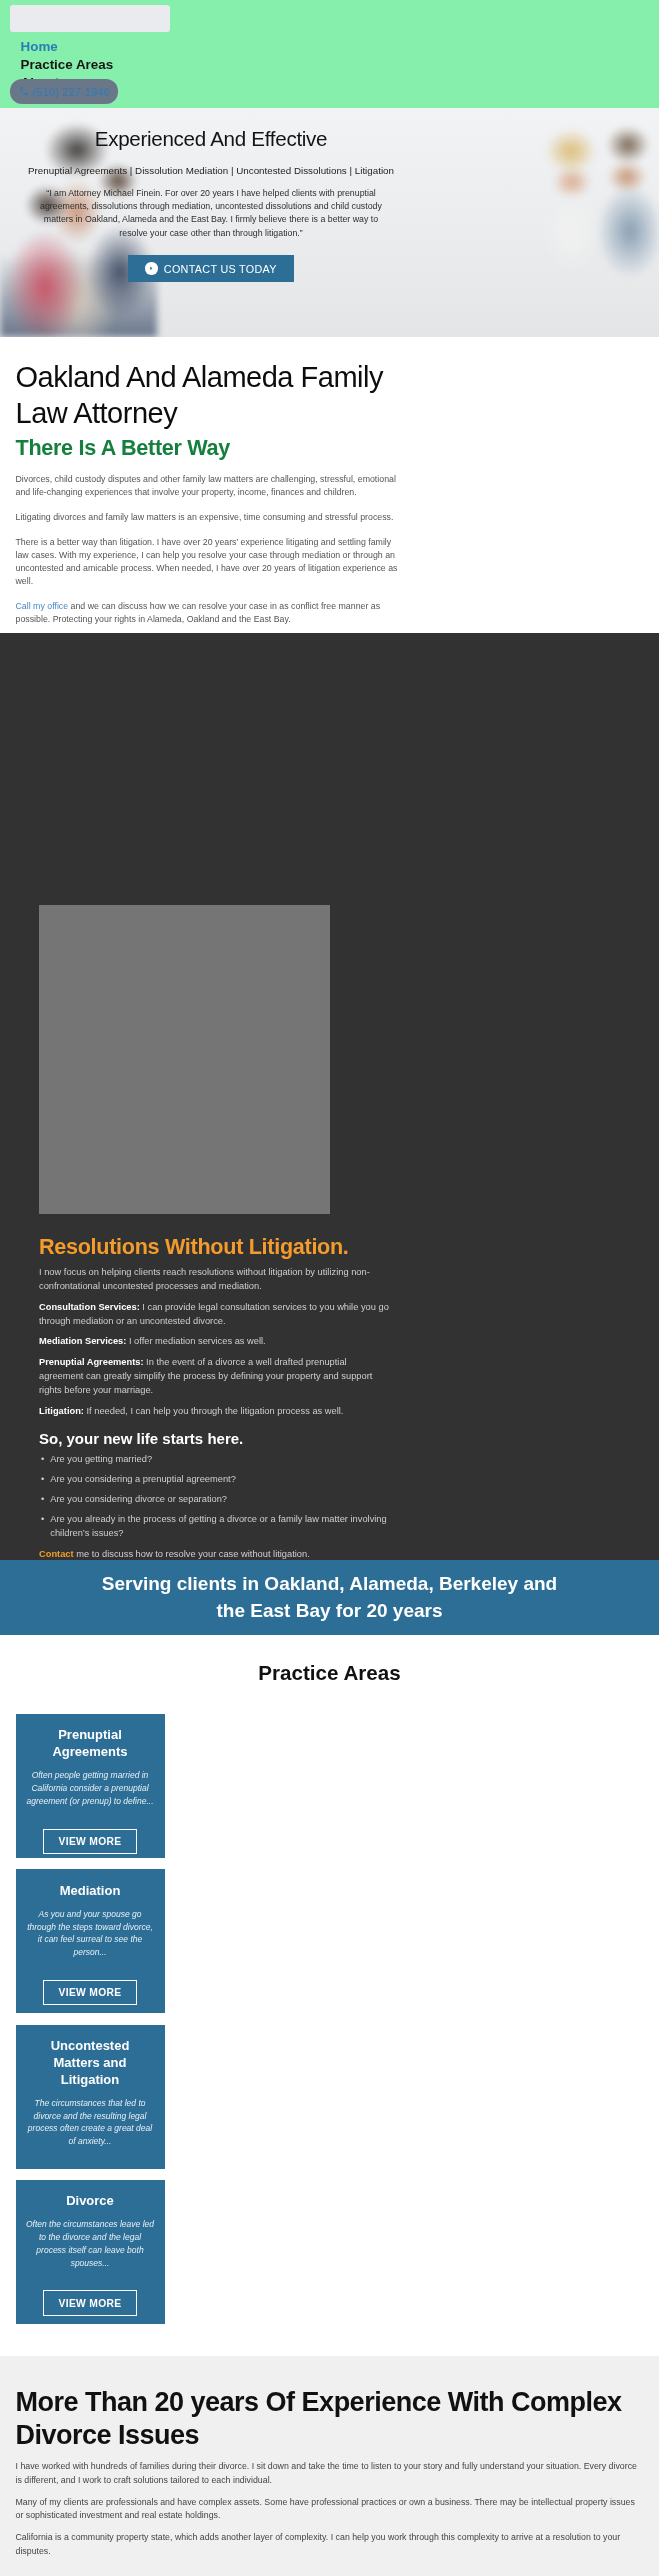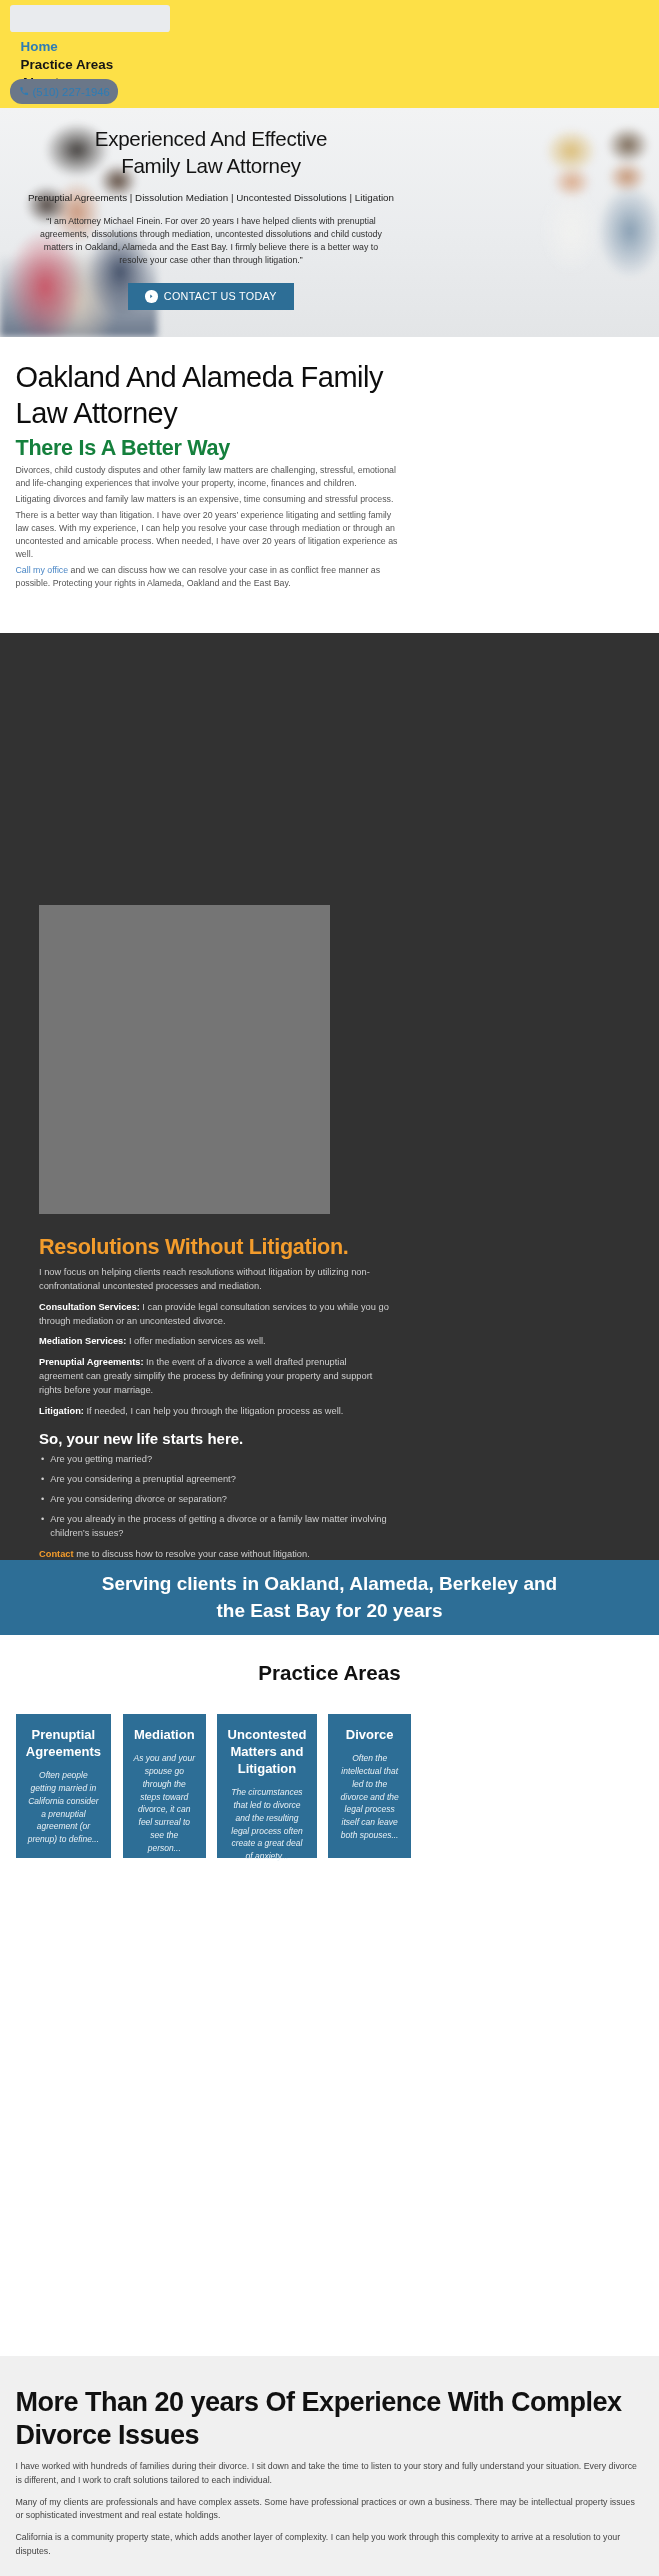--- a/index.html
+++ b/index.html
@@ -1,20 +1,20 @@
 <!DOCTYPE html>
 <html style="font-size:8.2px"><head>
 <meta charset="utf-8">
 <style>
   * { box-sizing: border-box; margin: 0; padding: 0; }
   html,body { width:659px; background:#fff; font-family:"Liberation Sans", sans-serif; }
   .page { width:659px; height:3882px; overflow:hidden; position:relative; background:#fff; }
 
   
-  .header { height:108px; background:#fde047; padding:5.2px 0 0 10.3px; position:relative; }
+  .header { height:108px; background:#86efac; padding:5.2px 0 0 10.3px; position:relative; }
   .logo-ph { width:160px; height:27px; background:#e9ebee; border-radius:3.1px; }
   .nav { margin:6.2px 0 0 10.3px; }
   .nav a { display:block; font-size:13.4px; font-weight:bold; color:#161616; text-decoration:none; line-height:1.32; }
   .nav a.active { color:#2d7cb5; }
   .phone-btn { position:absolute; left:10.3px; top:79px; width:108px; height:25px; background:#6a7789; border-radius:12px;
     display:flex; align-items:center; justify-content:center; gap:3.6px; color:#2d7cb5; font-size:11.3px; cursor:pointer; }
   .phone-btn svg { width:10.3px; height:10.3px; fill:#2d7cb5; }
 
   
   .hero { height:229px; background:linear-gradient(180deg,#f2f3f4 0%,#eaecee 55%,#e3e5e7 100%); position:relative; overflow:hidden; }
@@ -42,21 +42,21 @@
   .hero-quote { margin:11.3px auto 0; width:361px; font-size:8.8px; color:#2e2e2e; line-height:1.5; }
   .cta-btn { margin-top:15.5px; display:inline-flex; align-items:center; gap:6.2px; background:#2d6e96; color:#fff;
     border:none; padding:7.2px 17.5px; font-size:10.8px; letter-spacing:0.3px; cursor:pointer; font-family:inherit; }
   .cta-circle { width:12.4px; height:12.4px; border-radius:50%; background:#fff; display:inline-flex; align-items:center; justify-content:center; }
   .cta-circle svg { width:6.7px; height:6.7px; fill:#2d6e96; }
 
   
   .intro { height:296px; padding:21.6px 0 0 15.5px; background:#fff; overflow:hidden; }
   .intro h1 { font-size:29px; font-weight:normal; color:#0d0d0d; line-height:1.25; letter-spacing:-0.5px; }
   .intro h2 { margin-top:4.1px; font-size:21.6px; font-weight:bold; color:#15803d; letter-spacing:-0.3px; }
-  .intro p { margin-top:3px; width:384px; font-size:8.8px; color:#555; line-height:1.48; }
+  .intro p { margin-top:12px; width:384px; font-size:8.8px; color:#555; line-height:1.48; }
   .intro a { color:#4a86c5; text-decoration:none; }
 
   
   .dark { height:927px; background:#323232; padding:272px 0 0 39px; overflow:hidden; }
   .content-ph { width:291px; height:309px; background:#757575; }
   .dark h2 { margin-top:19.6px; font-size:21.6px; font-weight:bold; color:#f39c2c; letter-spacing:-0.3px; }
   .dark p, .dark li { width:353px; font-size:9.3px; color:#cfcfcf; line-height:1.5; }
   .dark p { margin-top:6.7px; }
   .dark b { color:#fff; }
   .dark h3 { margin-top:11.3px; font-size:15px; font-weight:bold; color:#fff; }
@@ -65,21 +65,21 @@
   .dark li::before { content:"•"; position:absolute; left:2.1px; color:#cfcfcf; }
   .dark .contact-link { color:#f39c2c; font-weight:bold; text-decoration:none; }
 
   
   .banner { height:75px; background:#2d6e96; display:flex; align-items:center; justify-content:center; }
   .banner div { width:464px; text-align:center; font-size:19px; font-weight:bold; color:#fff; line-height:1.4; }
 
   
   .practice { height:721px; background:#fff; padding-top:26px; overflow:hidden; }
   .practice > h2 { text-align:center; font-size:20.6px; font-weight:bold; color:#111; }
-  .cards { margin:29px 0 0 15.5px; width:149px; display:flex; flex-direction:row; gap:11.3px;border-radius:6px; }
+  .cards { margin:29px 0 0 15.5px; width:149px; display:flex; flex-direction:column; gap:11.3px;border-radius:6px; }
   .card { height:144px; background:#2d6e96; padding:13.4px 10.3px 0; text-align:center; color:#fff; }
   .card h3 { font-size:13px; font-weight:bold; line-height:1.3; }
   .card p { margin-top:8.2px; font-size:8.5px; line-height:1.5; color:#e8f0f5;font-style:italic; }
   .card .view-btn { margin-top:21px; display:inline-block; border:1px solid #fff; background:transparent; color:#fff;
     font-size:10.3px; font-weight:bold; letter-spacing:0.3px; padding:6.2px 14.4px; cursor:pointer; font-family:inherit; }
 
   
   .experience { height:223px; background:#f0f0f0; padding:30px 15.5px 0; overflow:hidden; }
   .experience h2 { font-size:27px; font-weight:bold; color:#111; line-height:1.22; letter-spacing:-0.5px; width:608px; }
   .experience p { margin-top:8.2px; width:629px; font-size:8.8px; color:#444; line-height:1.55; }
@@ -104,21 +104,20 @@
       <span>(510) 227-1946</span>
     </div>
   </header>
 
   <section class="hero">
     <div class="hero-photo-left"></div>
     <div class="hero-photo-right"></div>
     <div class="hero-content">
       <div class="hero-title">
         <div>Experienced And Effective</div>
-        <div>Family Law Attorney</div>
       </div>
       <div class="hero-sub">Prenuptial Agreements | Dissolution Mediation | Uncontested Dissolutions | Litigation</div>
       <div class="hero-quote">“I am Attorney Michael Finein. For over 20 years I have helped clients with prenuptial agreements, dissolutions through mediation, uncontested dissolutions and child custody matters in Oakland, Alameda and the East Bay. I firmly believe there is a better way to resolve your case other than through litigation.”</div>
       <button class="cta-btn">
         <span class="cta-circle">
           <svg viewBox="0 0 24 24">
               <path d="M8 5l8 7-8 7V5z"></path>
             </svg>
         </span>
         <span>CONTACT US TODAY</span>
@@ -173,21 +172,21 @@
         <p>As you and your spouse go through the steps toward divorce, it can feel surreal to see the person...</p>
         <button class="view-btn">VIEW MORE</button>
       </div>
       <div class="card">
         <h3>Uncontested Matters and Litigation</h3>
         <p>The circumstances that led to divorce and the resulting legal process often create a great deal of anxiety...</p>
         <button class="view-btn">VIEW MORE</button>
       </div>
       <div class="card">
         <h3>Divorce</h3>
-        <p>Often the intellectual that led to the divorce and the legal process itself can leave both spouses...</p>
+        <p>Often the circumstances leave led to the divorce and the legal process itself can leave both spouses...</p>
         <button class="view-btn">VIEW MORE</button>
       </div>
     </div>
   </section>
 
   <section class="experience">
     <h2>More Than 20 years Of Experience With Complex Divorce Issues</h2>
     <p>I have worked with hundreds of families during their divorce. I sit down and take the time to listen to your story and fully understand your situation. Every divorce is different, and I work to craft solutions tailored to each individual.</p>
     <p>Many of my clients are professionals and have complex assets. Some have professional practices or own a business. There may be intellectual property issues or sophisticated investment and real estate holdings.</p>
     <p>California is a community property state, which adds another layer of complexity. I can help you work through this complexity to arrive at a resolution to your disputes.</p>

